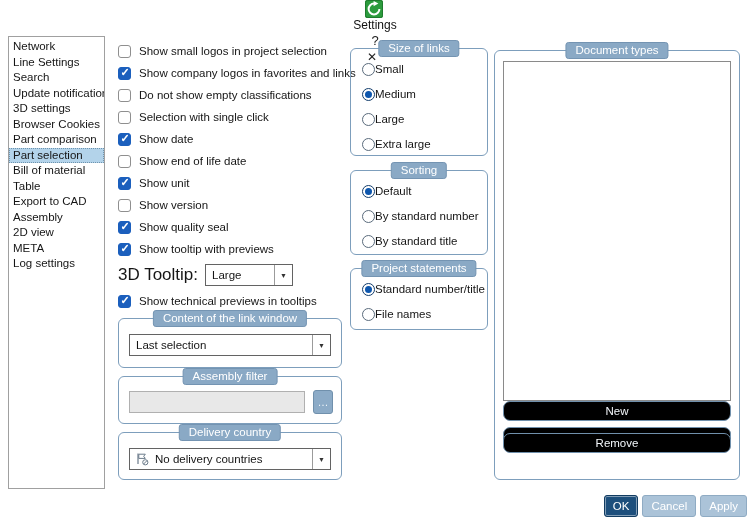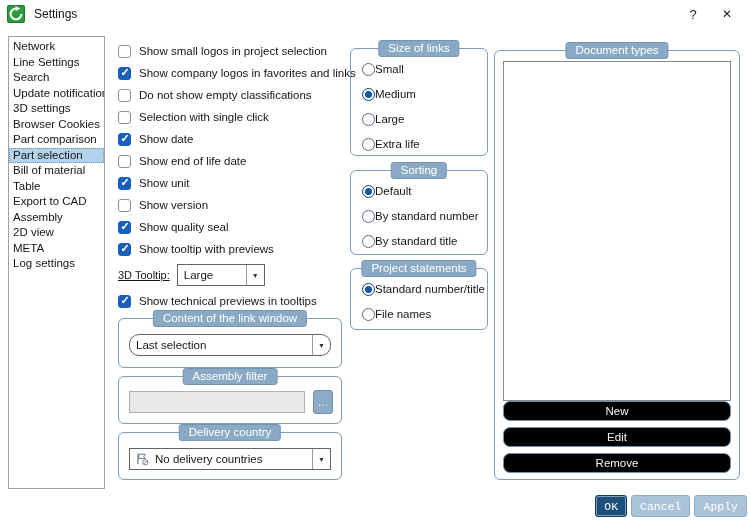--- a/index.html
+++ b/index.html
@@ -1,19 +1,19 @@
 <!DOCTYPE html>
 <html><head>
 <meta charset="utf-8">
 <style>
   html,body{margin:0;padding:0;background:#d8d8d8;font-family:"Liberation Sans",sans-serif;}
   #window{position:relative;width:750px;height:523px;background:#ffffff;outline:1px solid #9db4ca;overflow:hidden;font-size:12px;color:#151515;}
 
   
-  #titlebar{position:absolute;left:0;top:0;width:100%;height:28px;display:flex;align-items:center;background:#fff;}
+  #titlebar{position:absolute;left:0;top:0;width:100%;height:28px;display:flex;align-items:center;background:#fff;flex-direction:column;}
   #app-icon{width:18px;height:18px;margin:0 9px 0 7px;flex:none;}
   #title-text{font-size:12px;color:#111;}
   #titlebar-spacer{flex:1;}
   .tb-btn{width:34px;height:28px;display:flex;align-items:center;justify-content:center;color:#222;font-size:13px;cursor:default;background:#fff;border:none;font-family:inherit;}
   .tb-btn.close{font-size:12px;margin-right:6px;}
 
   
   #sidebar{position:absolute;left:8px;top:36px;width:97px;height:453px;border:1px solid #a0a0a0;background:#fff;padding-top:2px;box-sizing:border-box;}
   .side-item{height:15.5px;line-height:15.5px;font-size:11.5px;padding:0 4px;white-space:nowrap;overflow:hidden;cursor:default;}
   .side-item.selected{background:#b3d3ea;outline:1px dotted #6f94ae;outline-offset:-1px;}
@@ -26,52 +26,52 @@
   .cblabel{font-size:11.5px;white-space:nowrap;}
 
   .opt{display:flex;align-items:center;height:14px;margin-bottom:11px;cursor:default;}
   .rb{width:13px;height:13px;box-sizing:border-box;border:1px solid #5a6b7c;border-radius:50%;background:#fff;flex:none;position:relative;}
   .opt.selected .rb{border-color:#123c6b;}
   .opt.selected .rb::after{content:"";position:absolute;left:2px;top:2px;width:7px;height:7px;border-radius:50%;background:#0e57ae;}
   .optlabel{font-size:11.5px;white-space:nowrap;}
 
   #mid-checks{position:absolute;left:118px;top:44px;width:230px;}
   #tooltip3d-row{display:flex;align-items:center;gap:7px;height:22px;margin:4px 0 8px 0;}
-  #tooltip3d-label{font-size:11px;text-decoration:underline;}
+  #tooltip3d-label{font-size:17px;}
 
   
   .combo{display:flex;align-items:stretch;height:22px;box-sizing:border-box;background:#fff;border:1px solid #636363;cursor:default;}
   .combo-val{flex:1;display:flex;align-items:center;padding:0 6px;font-size:11.5px;white-space:nowrap;overflow:hidden;}
   .combo-arrow{width:17px;flex:none;border-left:1px solid #9b9b9b;display:flex;align-items:center;justify-content:center;font-size:7px;color:#333;}
   #tooltip3d-combo{width:88px;}
 
   
   .group{position:absolute;border:1px solid #7d9ebc;border-radius:6px;box-sizing:border-box;}
   .badge{position:absolute;top:-9px;left:50%;transform:translateX(-50%);background:#8aa9c5;border:1px solid #7494b2;border-radius:3px;color:#fff;font-size:11.5px;line-height:13px;padding:1px 9px;white-space:nowrap;}
 
   #grp-linkwindow{left:118px;top:318px;width:224px;height:50px;}
-  #grp-linkwindow .combo{position:absolute;left:10px;right:10px;top:15px;border-radius:10px;}
+  #grp-linkwindow .combo{position:absolute;left:10px;right:10px;top:15px;}
   #grp-filter{left:118px;top:376px;width:224px;height:48px;}
   #pf-input{position:absolute;left:10px;top:14px;width:176px;height:22px;box-sizing:border-box;border:1px solid #b0b0b0;background:#e8e8e8;font-family:inherit;font-size:11.5px;padding:0 5px;}
   #pf-browse{position:absolute;right:8px;top:13px;width:20px;height:24px;border:1px solid #7090ac;border-radius:3px;background:#8cabc7;color:#eef4f9;font-size:11px;line-height:10px;font-family:inherit;padding:0;}
   #grp-delivery{left:118px;top:432px;width:224px;height:48px;}
   #grp-delivery .combo{position:absolute;left:10px;right:10px;top:15px;}
   .combo-icon{display:flex;align-items:center;padding-left:5px;flex:none;}
 
   #grp-size{left:350px;top:48px;width:138px;height:108px;padding:13px 0 18px 11px;}
   #grp-sorting{left:350px;top:170px;width:138px;height:85px;padding:13px 0 0 11px;}
   #grp-statements{left:350px;top:268px;width:138px;height:62px;padding:13px 0 0 11px;}
 
   #grp-doctypes{left:494px;top:50px;width:246px;height:430px;}
   #doc-list{position:absolute;left:8px;top:10px;right:8px;height:338px;border:1px solid #8a8a8a;background:#fff;}
   .sbtn{position:absolute;left:8px;right:8px;height:20px;border:1px solid #7090ac;border-radius:7px;background:#000000;color:#f2f6fa;font-size:11.5px;font-family:inherit;cursor:default;}
-  #btn-new{top:350px;} #btn-edit{top:376px;} #btn-remove{top:402px;text-align:center;}
-
-  
-  #footer{position:absolute;right:3px;bottom:6px;display:flex;gap:4px;font-family:Liberation Mono, monospace;}
+  #btn-new{top:350px;} #btn-edit{top:376px;} #btn-remove{top:382px;text-align:center;}
+
+  
+  #footer{position:absolute;right:3px;bottom:6px;display:flex;gap:4px;}
   .fbtn{height:22px;border-radius:3px;font-size:11.5px;font-family:inherit;padding:0 8px;cursor:default;}
   #btn-ok{background:#1d4f7c;border:1px solid #123c61;color:#fff;box-shadow:inset 0 0 0 1px rgba(255,255,255,0.45);}
   #btn-cancel,#btn-apply{background:#abc3d8;border:1px solid #8fabc3;color:#fff;}
 </style>
 </head>
 <body>
 
 <div id="window">
 
   <div id="titlebar">
@@ -233,21 +233,21 @@
           <span class="optlabel">Medium</span>
         </div>
 
         <div class="opt">
           <span class="rb"></span>
           <span class="optlabel">Large</span>
         </div>
 
         <div class="opt">
           <span class="rb"></span>
-          <span class="optlabel">Extra life</span>
+          <span class="optlabel">Extra large</span>
         </div>
       </div>
   </div>
 
   <div class="group" id="grp-sorting">
     <span class="badge">Sorting</span>
     <div>
 
         <div class="opt selected">
           <span class="rb"></span>

